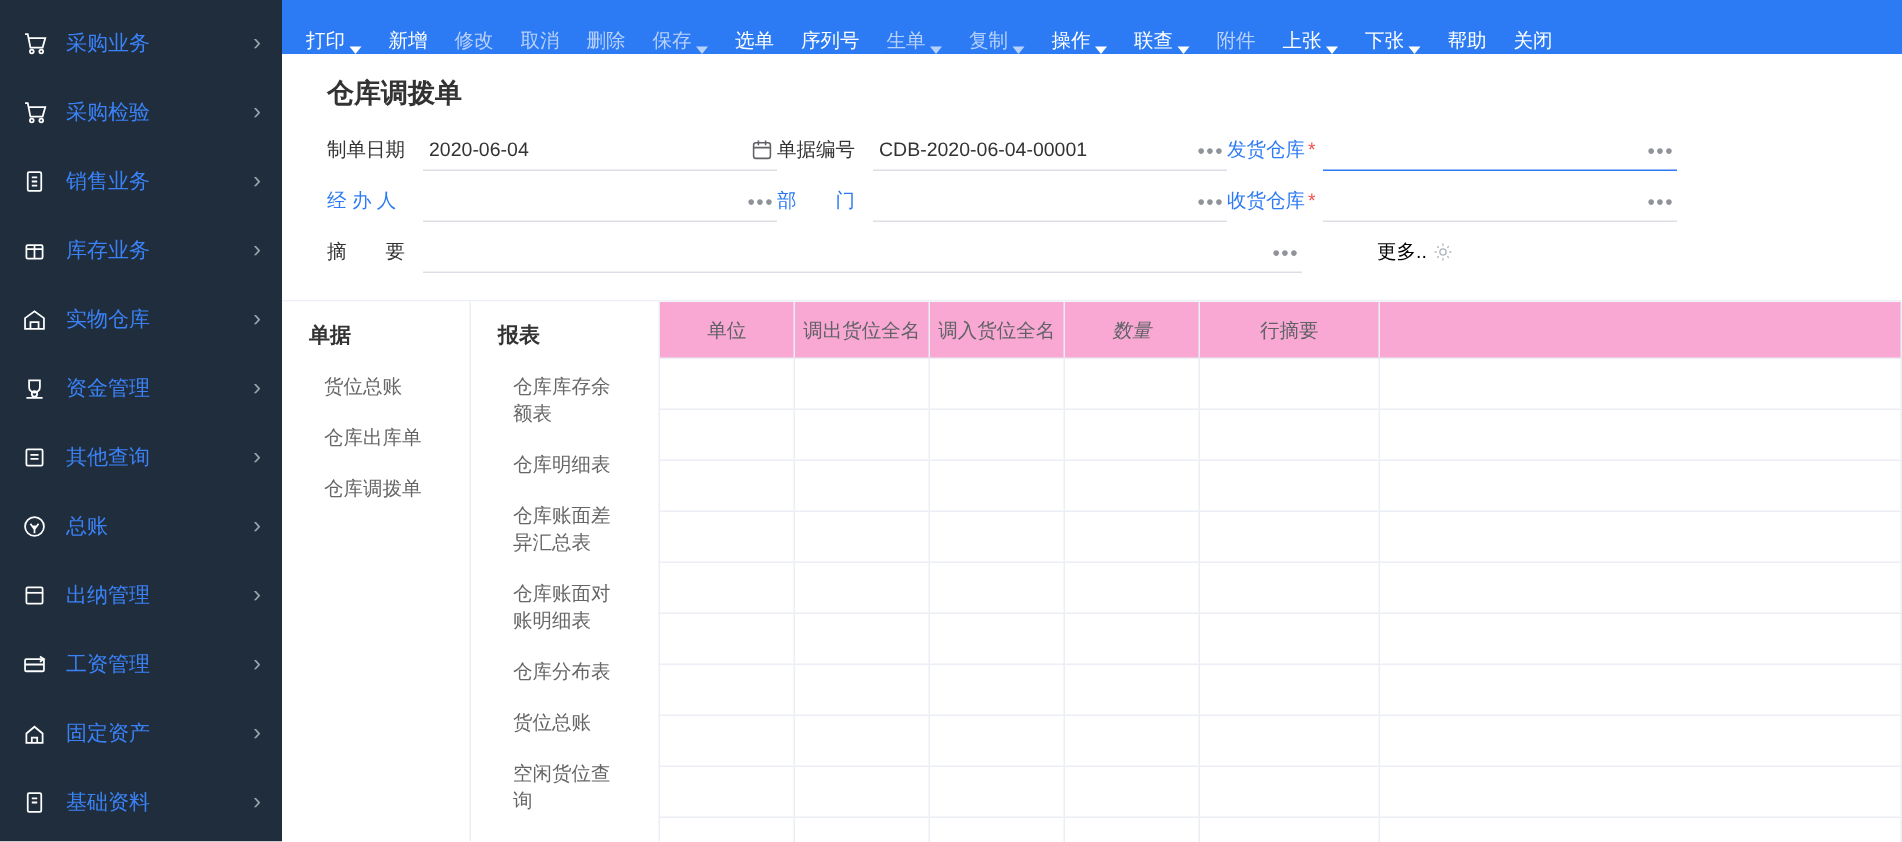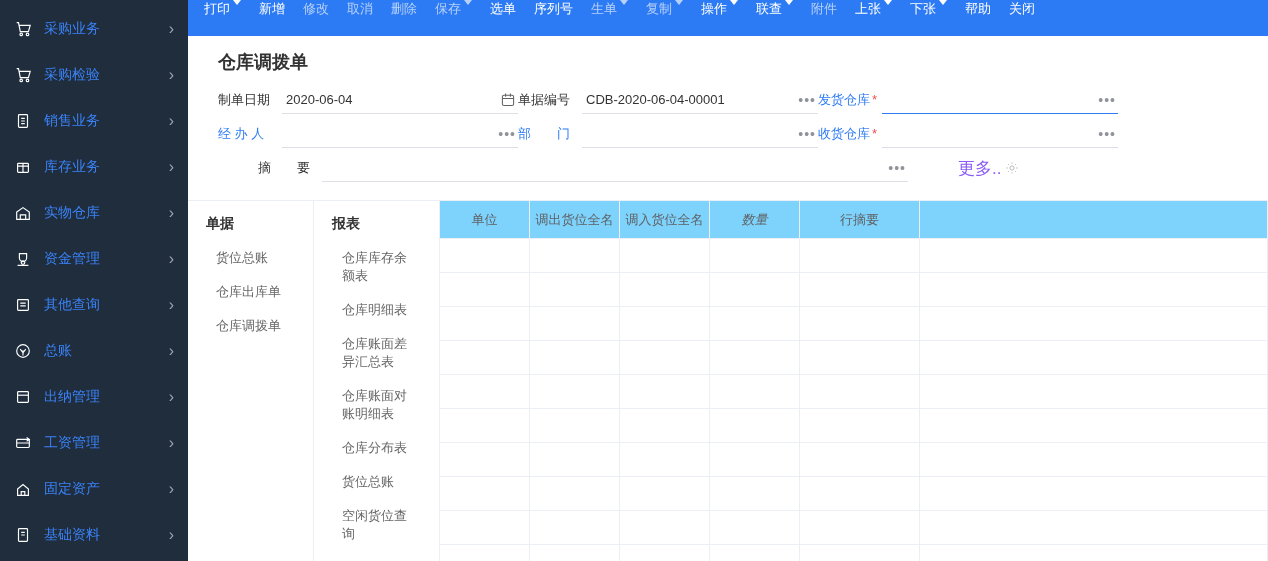--- a/index.html
+++ b/index.html
@@ -12,50 +12,50 @@
     .sidebar-item .icon { width: 18px; height: 18px; margin-right: 12px; display: inline-flex; align-items: center; justify-content: center; }
     .sidebar-item .icon svg { stroke: #fff; fill: none; stroke-width: 1.3; }
     .sidebar-item .label { flex: 1; font-size: 14px; color: #3b82f6; }
     .sidebar-item .chev { color: #9aa3ad; font-size: 16px; }
 
     
     .main { flex: 1; display: flex; flex-direction: column; min-width: 0; }
 
     
     .toolbar { height: 36px; background: #2d7bf4; display: flex; align-items: center; padding: 0 10px; color: #fff; gap: 6px; font-size: 13px; flex-shrink: 0; }
-    .tb-item { display: inline-flex; align-items: flex-start; padding: 0 6px; height: 100%; cursor: pointer; }
+    .tb-item { display: inline-flex; align-items: flex-end; padding: 0 6px; height: 100%; cursor: pointer; }
     .tb-item.dim { color: #b7d1fb; }
     .tb-caret { display: inline-block; margin-left: 3px; border-left: 4px solid transparent; border-right: 4px solid transparent; border-top: 5px solid currentColor; }
 
     
     .page-title { padding: 14px 30px 8px; font-size: 18px; font-weight: 700; color: #333; }
 
     
     .form-area { padding: 4px 30px 12px; }
     .form-row { display: flex; margin-bottom: 6px; }
     .form-cell { display: flex; align-items: center; width: 300px; }
     .form-cell .flabel { width: 64px; color: #333; font-size: 13px; flex-shrink: 0; letter-spacing: 0; }
     .form-cell .flabel.link { color: #2d7bf4; cursor: pointer; }
     .form-cell .req { color: #f05050; margin-left: 2px; }
     .form-cell .fval { flex: 1; border-bottom: 1px solid #dcdfe6; height: 28px; display: flex; align-items: center; padding: 0 4px; font-size: 13px; color: #333; position: relative; }
     .form-cell .fval input { border: none; outline: none; width: 100%; font-size: 13px; background: transparent; }
     .fval-pick { color: #909399; cursor: pointer; font-size: 14px; letter-spacing: 1px; position: absolute; right: 2px; }
     .fval-cal { position: absolute; right: 2px; width: 16px; height: 16px; }
     .fval-cal svg { stroke: #606266; fill: none; stroke-width: 1.3; }
-    .more-row { display: flex; align-items: center; gap: 50px; margin-left: 40px; }
-    .more-link { color: #8b5cf6; font-size: 17px; display: inline-flex; align-items: center; gap: 4px; cursor: pointer; }
+    .more-row { display: flex; align-items: center; gap: 50px; }
+    .more-link { color: #000000; font-size: 13px; display: inline-flex; align-items: center; gap: 4px; cursor: pointer; }
     .more-link svg { stroke: #b0b4bb; fill: none; stroke-width: 1.3; width: 14px; height: 14px; }
 
     
     .lower { flex: 1; display: flex; position: relative; border-top: 1px solid #ebeef5; min-height: 0; }
     .submenu-col { width: 126px; border-right: 1px solid #ebeef5; padding: 14px 0; background: #fff; }
     .submenu-col h4 { font-size: 14px; font-weight: 700; color: #333; padding: 0 18px 8px; }
     .submenu-col .sm-item { padding: 8px 28px; font-size: 13px; color: #666; cursor: pointer; }
     .grid-area { flex: 1; overflow: auto; }
-    .grid-head { display: flex; background: #7dd3fc; border-bottom: 1px solid #ebeef5; height: 38px; }
+    .grid-head { display: flex; background: #f9a8d4; border-bottom: 1px solid #ebeef5; height: 38px; }
     .grid-head .gh-cell { border-right: 1px solid #ebeef5; display: flex; align-items: center; justify-content: center; font-size: 13px; color: #606266; }
     .grid-body { }
     .grid-row { display: flex; height: 34px; border-bottom: 1px solid #ebeef5; }
     .grid-row .gb-cell { border-right: 1px solid #ebeef5; }
     .c-unit { width: 90px; }
     .c-out  { width: 90px; }
     .c-in   { width: 90px; }
     .c-qty  { width: 90px; font-style: italic; }
     .c-note { width: 120px; }
     .c-rest { flex: 1; }

